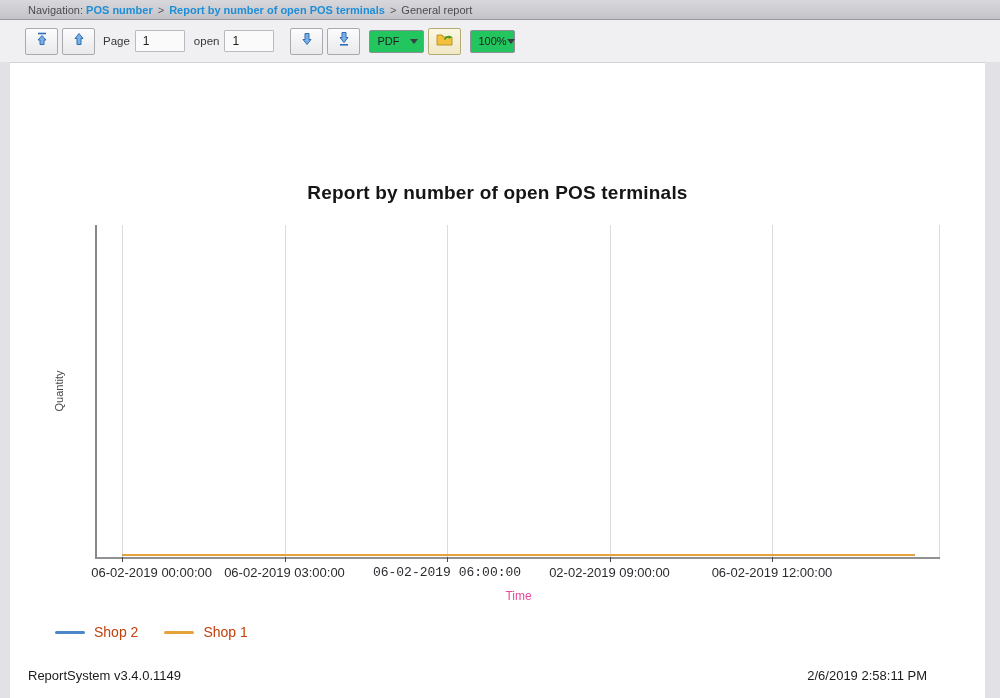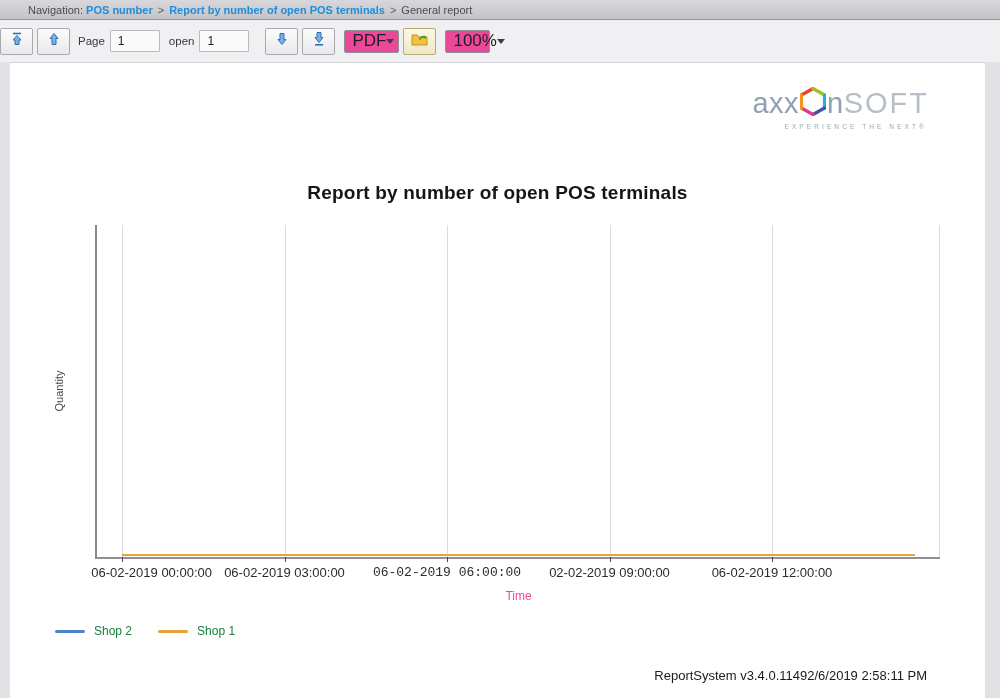--- a/index.html
+++ b/index.html
@@ -16,40 +16,40 @@
     border-bottom:1px solid #97979d;
     display:flex;align-items:center;
     padding-left:28px;font-size:11px;color:#4c4c50;white-space:pre;
   }
   .navbar a{color:#1e8ed8;font-weight:bold;text-decoration:none;cursor:pointer;}
   .navbar .sep{color:#5a5a5e;padding:0 5px;}
   
   .toolbar{
     position:absolute;top:20px;left:0;right:0;height:42px;
     background:#f0f0f2;
-    display:flex;align-items:center;
+    display:flex;align-items:center;padding-left:25px;
   }
   .tbtn{
     width:33px;height:27px;flex:0 0 auto;
     background:linear-gradient(#fcfcfc,#e9e9ec);
     border:1px solid #a9a9b0;border-radius:2px;
     display:flex;align-items:center;justify-content:center;
     box-sizing:border-box;cursor:pointer;
   }
   .tlabel{font-size:11.5px;color:#38383c;margin:0 5px 0 8px;}
   .tinput{
     width:50px;height:22px;box-sizing:border-box;
     background:#fafafb;border:1px solid #b9b9c0;border-radius:1px;
     font-size:12px;color:#222;padding:0 0 0 7px;outline:none;
     font-family:"Liberation Sans",sans-serif;
   }
   .tsel{
-    height:23px;box-sizing:border-box;background:#ec4899;
+    height:23px;box-sizing:border-box;background:#22c55e;
     border:1px solid #8f8f96;border-radius:2px;
-    display:flex;align-items:center;font-size:17px;color:#1e1e22;
+    display:flex;align-items:center;font-size:11px;color:#1e1e22;
     padding-left:7px;cursor:pointer;
   }
   .tsel .chev{
     width:0;height:0;margin:1px 5px 0 5px;
     border-left:4px solid transparent;border-right:4px solid transparent;
     border-top:5px solid #3c3c44;
   }
   .gap4{margin-left:4px;} .gap9{margin-left:9px;} .gap16{margin-left:16px;}
   
   .page{
@@ -90,25 +90,25 @@
   }
   .yaxis-title{
     position:absolute;left:-38px;top:50%;
     transform:translate(-50%,-50%) rotate(-90deg);transform-origin:center;
     font-size:11px;color:#47474b;white-space:nowrap;
   }
   
   .legend{position:absolute;left:45px;top:561px;display:flex;align-items:center;}
   .legend-item{display:flex;align-items:center;margin-right:26px;}
   .legend-swatch{width:30px;height:3px;border-radius:1.5px;margin-right:9px;}
-  .legend-label{font-size:12px;color:#15803d;}
+  .legend-label{font-size:14px;color:#c2410c;}
   
   .rfooter{
     position:absolute;top:605px;left:18px;right:58px;
-    display:flex;justify-content:flex-end;
+    display:flex;justify-content:space-between;
     font-size:13px;color:#1b1b1b;
   }
 </style>
 </head>
 <body>
 
 <div class="navbar">
   <span>Navigation: </span>
   <a>POS number</a>
   <span class="sep">&gt;</span>
@@ -167,38 +167,20 @@
     </span>
   </div>
   <div class="tsel gap9" style="width:45px;">
     <span>100%</span>
     <span class="chev" style="margin-left:auto;"></span>
   </div>
 </div>
 
 <div class="page">
 
-  <div class="logo">
-    <div class="logo-line">
-      <span class="logo-word">axx</span>
-      <span class="logo-hex">
-        <svg width="26" height="29" viewBox="0 0 36 40">
-          <path d="M2 11 L18 2" stroke="#e8432f" stroke-width="4.5" fill="none" stroke-linecap="round"></path>
-          <path d="M18 2 L34 11" stroke="#97c21f" stroke-width="4.5" fill="none" stroke-linecap="round"></path>
-          <path d="M34 11 L34 29" stroke="#29abe2" stroke-width="4.5" fill="none" stroke-linecap="round"></path>
-          <path d="M34 29 L18 38" stroke="#4053a4" stroke-width="4.5" fill="none" stroke-linecap="round"></path>
-          <path d="M18 38 L2 29" stroke="#e6397e" stroke-width="4.5" fill="none" stroke-linecap="round"></path>
-          <path d="M2 29 L2 11" stroke="#f7941e" stroke-width="4.5" fill="none" stroke-linecap="round"></path>
-        </svg>
-      </span>
-      <span class="logo-word">n</span>
-      <span class="logo-word soft">SOFT</span>
-    </div>
-    <div class="logo-tag">EXPERIENCE THE NEXT®</div>
-  </div>
 
   <div class="rtitle">Report by number of open POS terminals</div>
 
   <div class="chart">
     <div class="yaxis-title">Quantity</div>
     <div class="xaxis-title">Time</div>
   <div class="gridline" style="left: 25px;"></div>
       <div class="tickmark" style="left: 25px;"></div>
       <div class="xlab" style="left: 25px; text-align: right;">06-02-2019 00:00:00</div>
       <div class="gridline" style="left: 187.5px;"></div>

